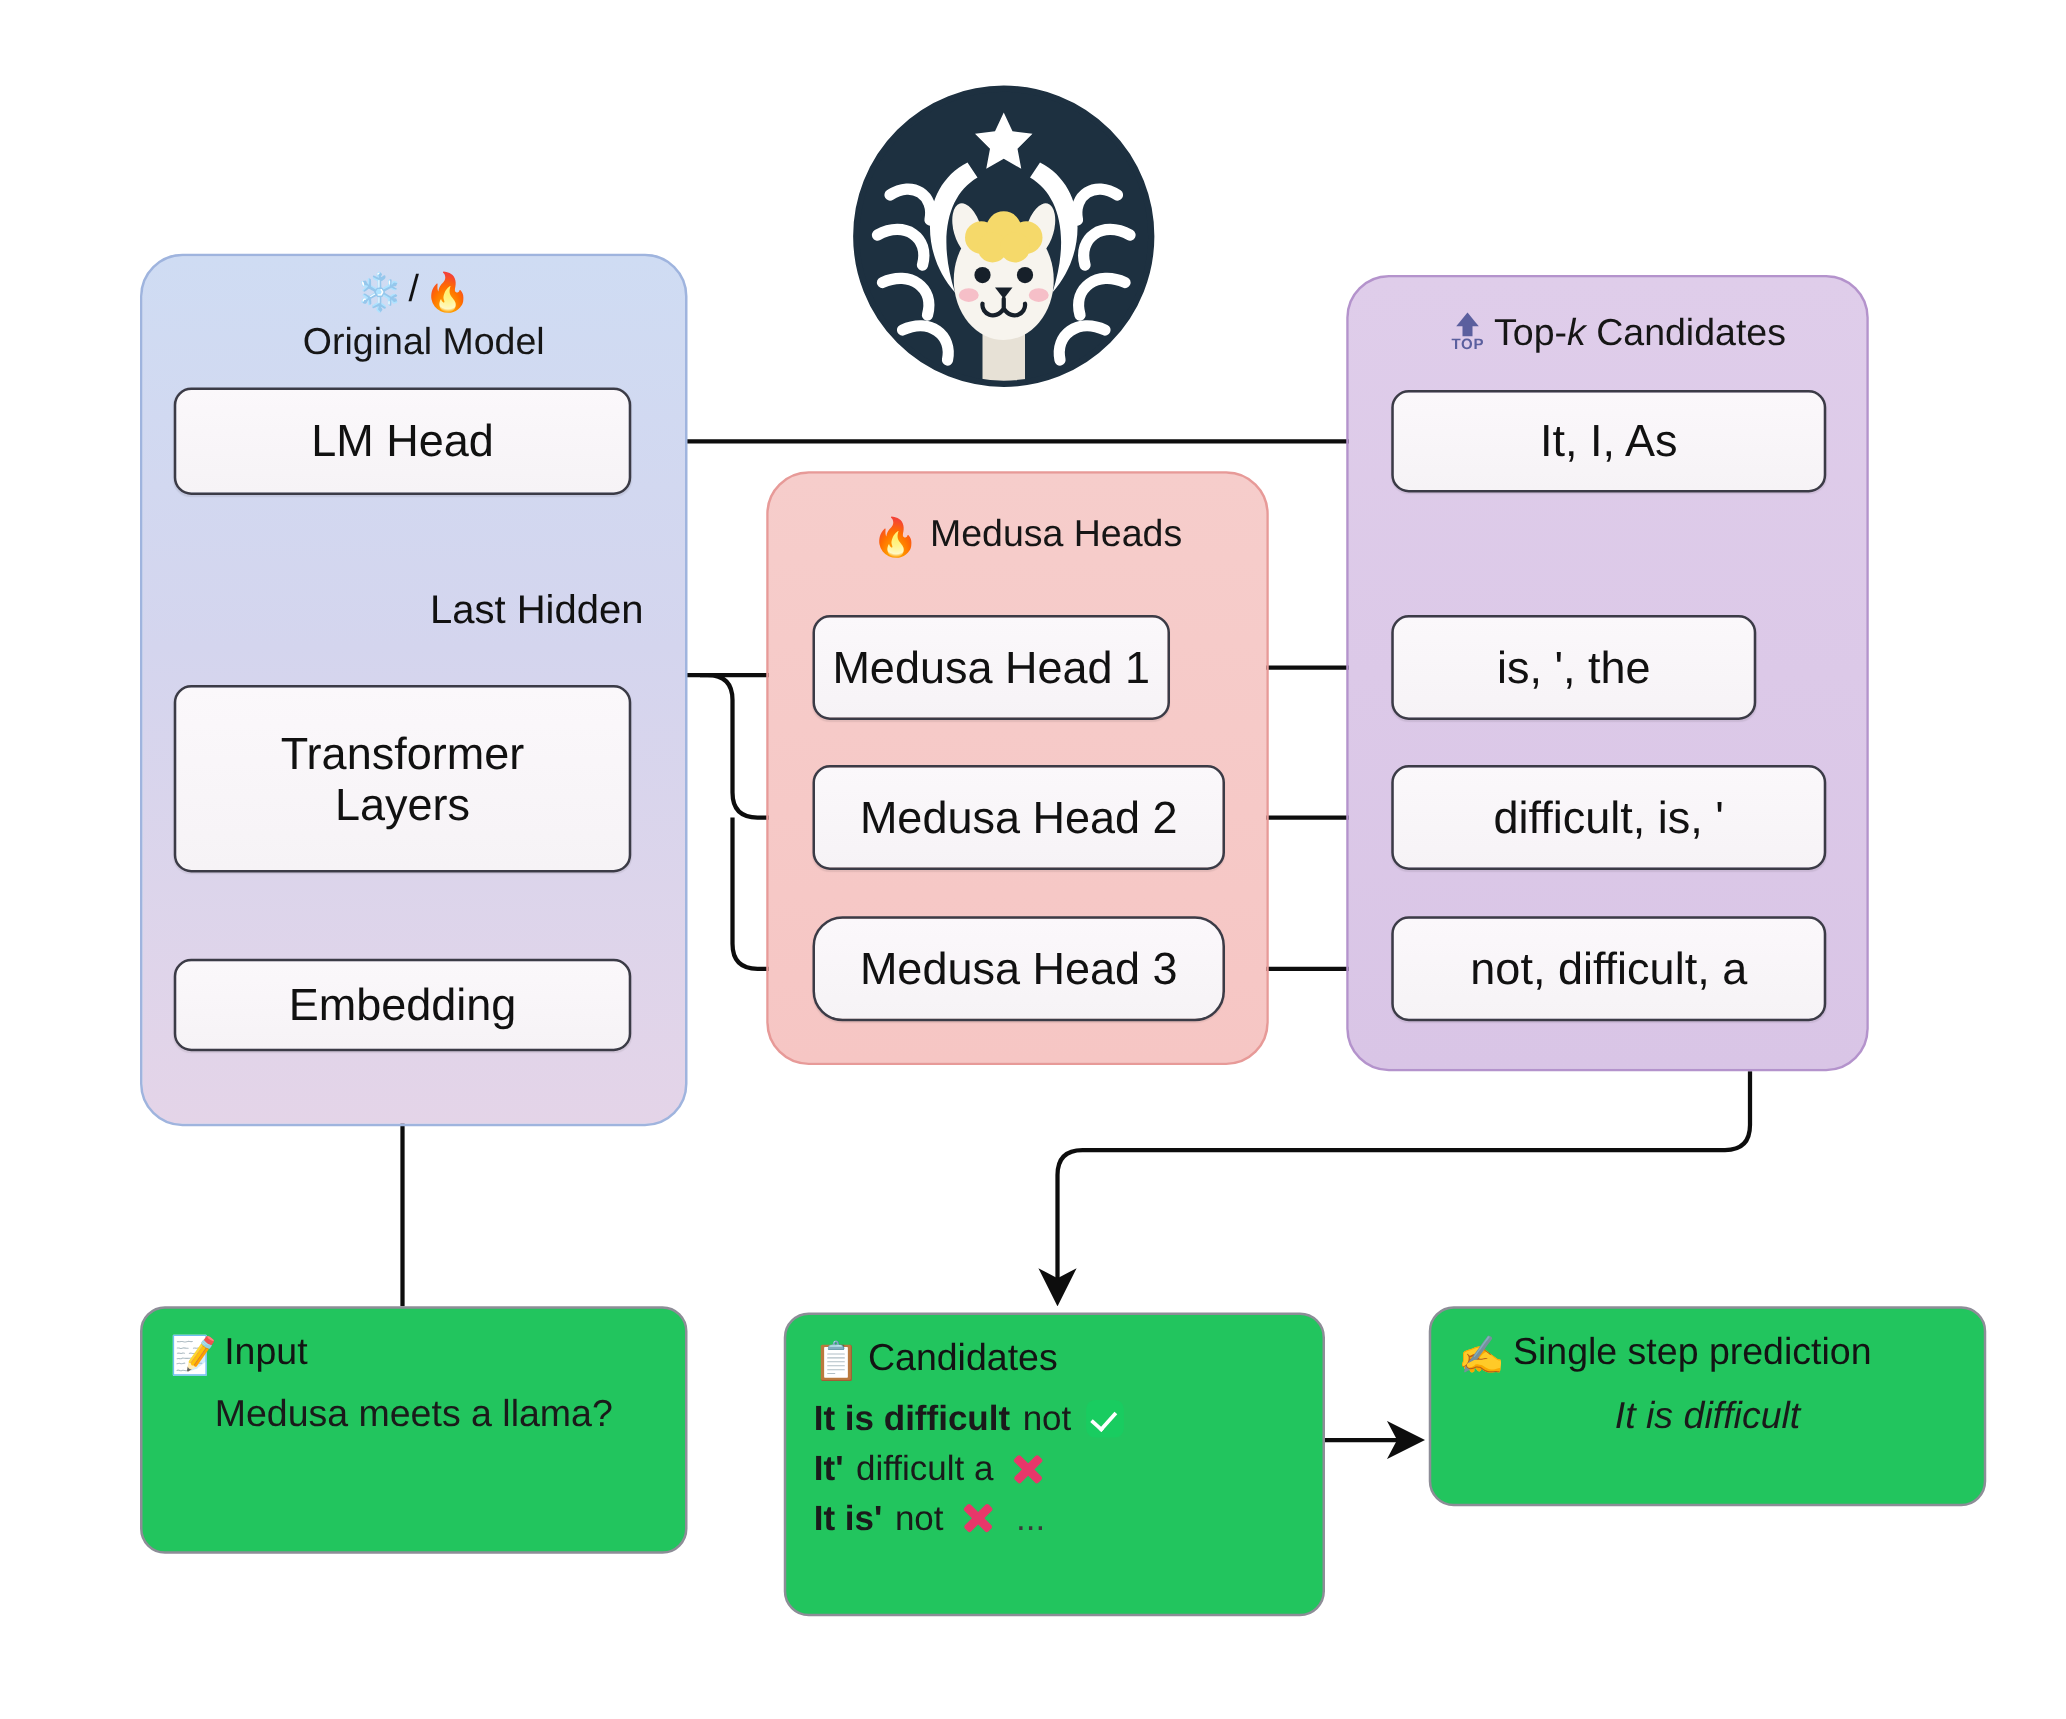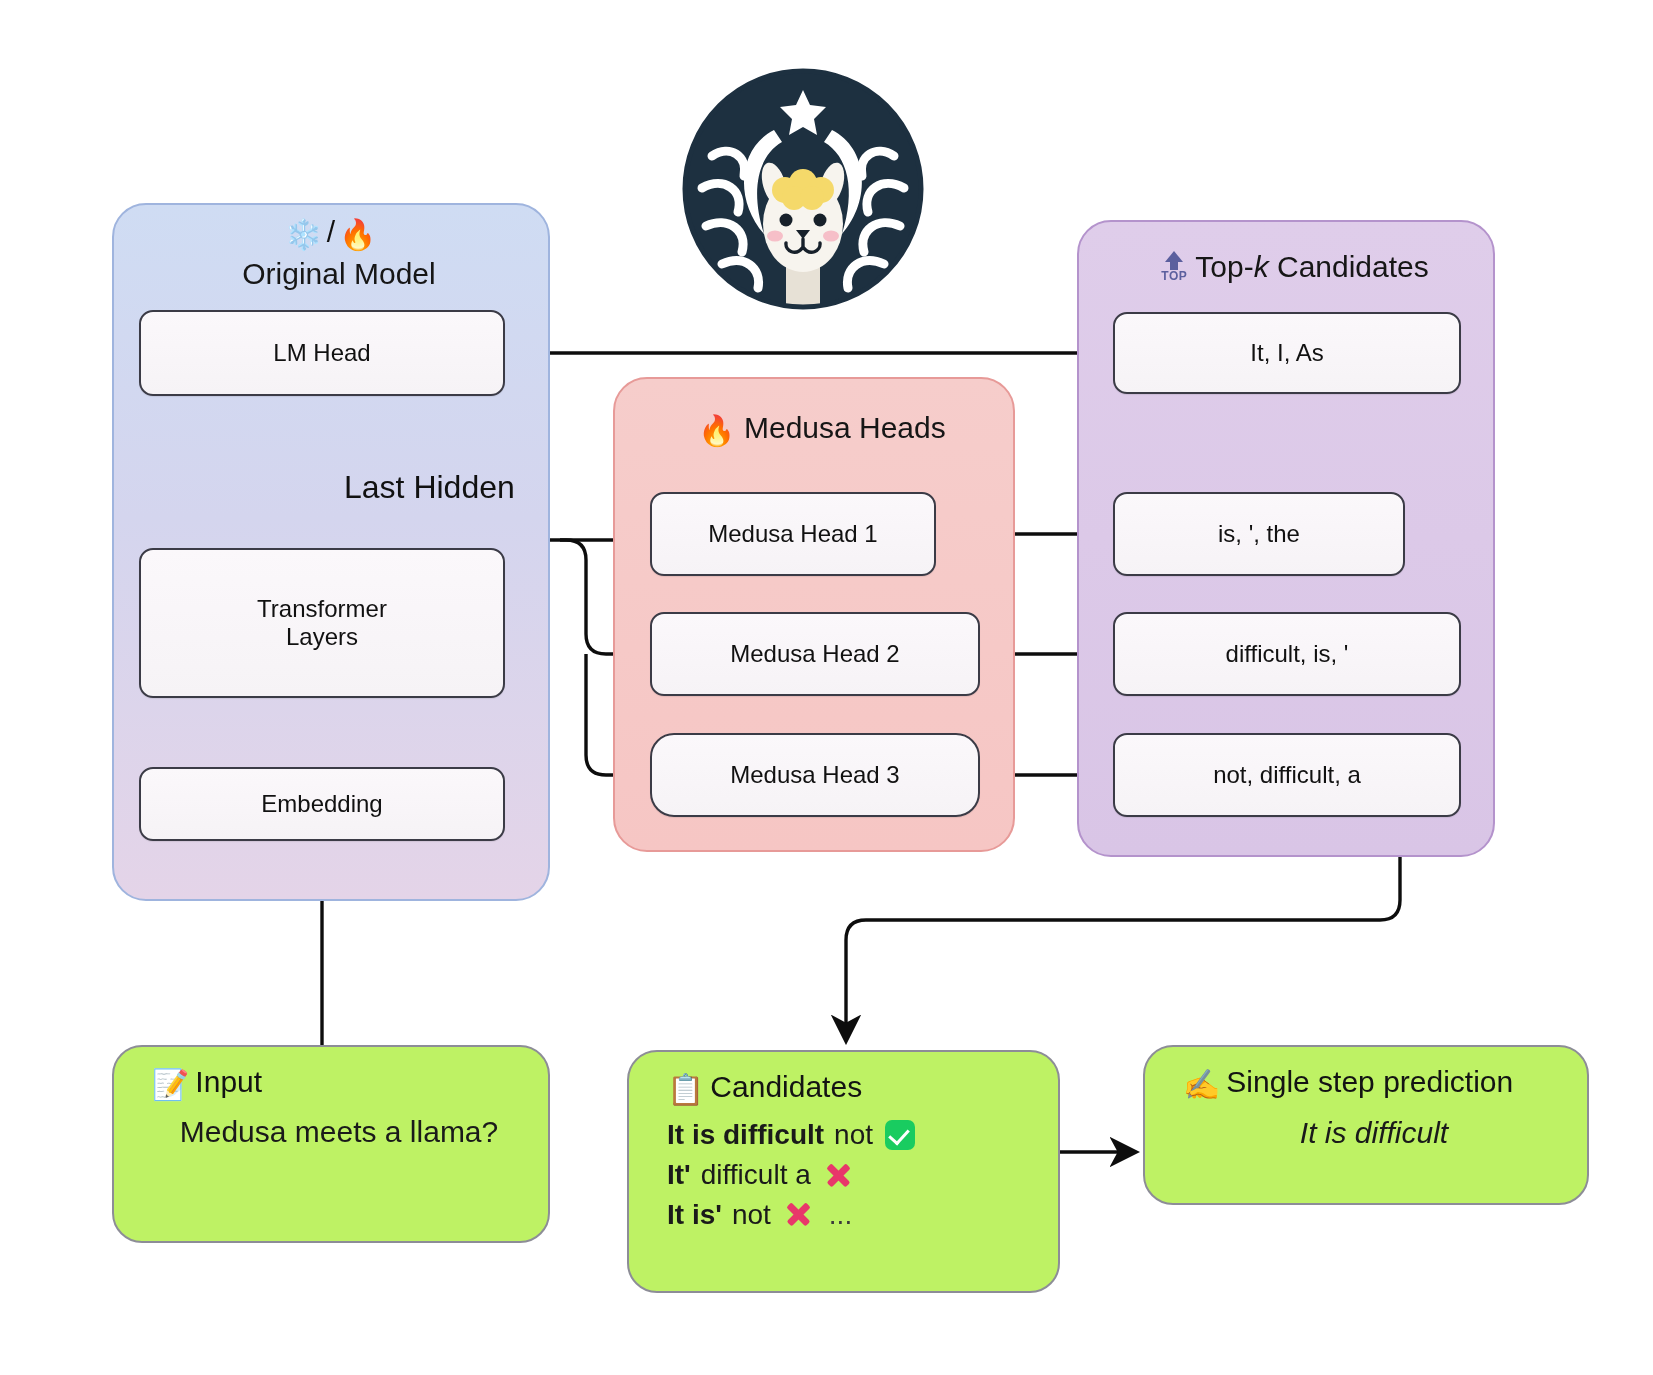--- a/index.html
+++ b/index.html
@@ -71,21 +71,21 @@
   .node {
     position: absolute;
     box-sizing: border-box;
     border: 2.5px solid #3b3b46;
     border-radius: 14px;
     background: linear-gradient(180deg, #fbf8fb 0%, #f6f3f6 100%);
     display: flex;
     align-items: center;
     justify-content: center;
     text-align: center;
-    font-size: 24px;
+    font-size: 36px;
     color: #111111;
     line-height: 1.15;
     box-shadow: 0 1px 1px rgba(0,0,0,0.08);
   }
 
   #node-lmhead        { left: 139px; top: 310px;  width: 366px; height: 86px; }
   #node-transformer   { left: 139px; top: 548px;  width: 366px; height: 150px; }
   #node-embedding     { left: 139px; top: 767px;  width: 366px; height: 74px; }
 
   #node-head1 { left: 650px; top: 492px; width: 286px; height: 84px; }
@@ -95,23 +95,23 @@
   #node-pred0 { left: 1113px; top: 312px; width: 348px; height: 82px; }
   #node-pred1 { left: 1113px; top: 492px; width: 292px; height: 84px; }
   #node-pred2 { left: 1113px; top: 612px; width: 348px; height: 84px; }
   #node-pred3 { left: 1113px; top: 733px; width: 348px; height: 84px; }
 
   
   .card {
     position: absolute;
     box-sizing: border-box;
     border: 2.5px solid #8d8d97;
-    border-radius: 30px;
-    background: #bef264;
-    padding: 18px 22px 20px 38px;
+    border-radius: 20px;
+    background: #22c55e;
+    padding: 18px 22px 20px 22px;
   }
   #card-input      { left: 112px;  top: 1045px; width: 438px; height: 198px; }
   #card-candidates { left: 627px;  top: 1050px; width: 433px; height: 243px; }
   #card-single     { left: 1143px; top: 1045px; width: 446px; height: 160px; }
 
   .card-title {
     font-size: 30px;
     color: #131313;
     white-space: nowrap;
     margin-bottom: 6px;

